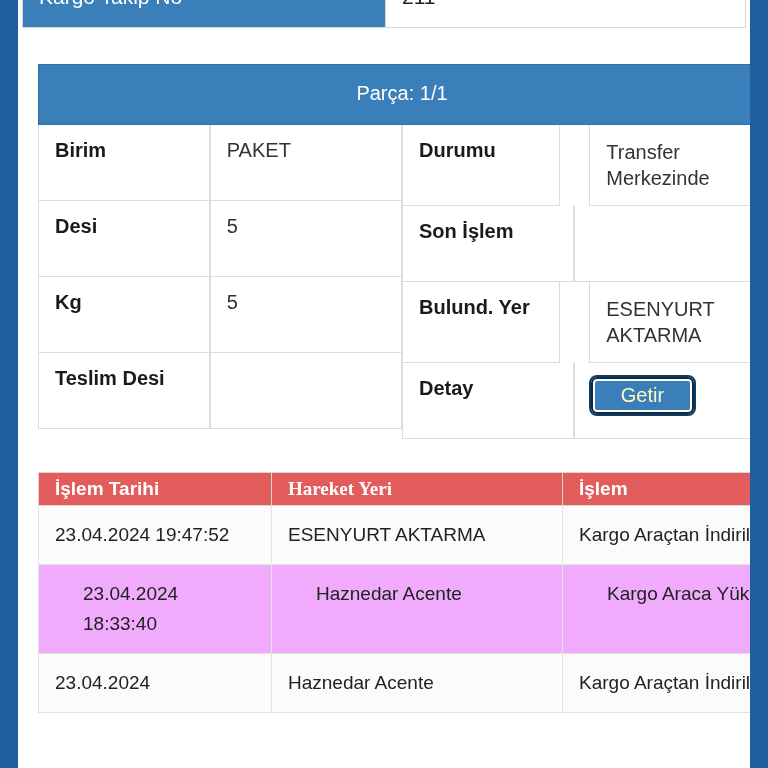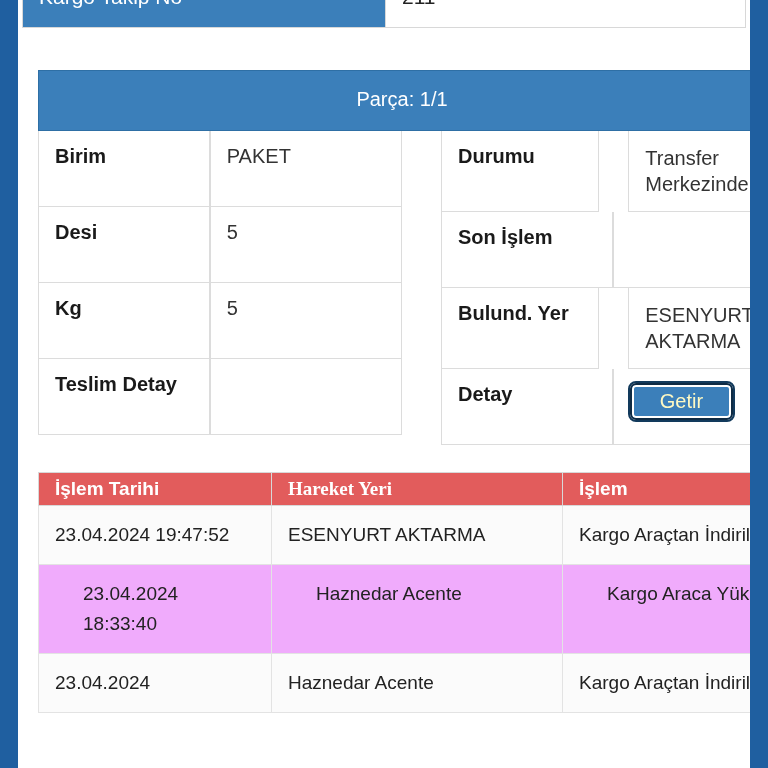--- a/index.html
+++ b/index.html
@@ -55,39 +55,38 @@
     padding: 14px 16px 18px 16px;
     box-sizing: border-box;
     border: 1px solid #d8d8d8;
     border-left: none;
     letter-spacing: 0px;
   }
 
   
   .parca-panel {
     position: absolute;
-    top: 70px;
+    top: 64px;
     left: 20px;
     width: 728px;
   }
   .parca-header {
     background: #3b7fba;
     color: #ffffff;
     font-size: 20px;
     text-align: center;
     padding: 17px 0 19px 0;
     border: 1px solid #2e6fa5;
     box-sizing: border-box;
     width: 728px;
   }
   .parca-body {
     display: flex;
     width: 728px;
     box-sizing: border-box;
-    gap: 39px;
   }
   .col {
     box-sizing: border-box;
   }
   .col-left {
     width: 364px;
   }
   .col-right {
     width: 364px;
   }
@@ -191,21 +190,21 @@
           </div>
           <div class="rowcell">
             <div class="cell label">Desi</div>
             <div class="cell value">5</div>
           </div>
           <div class="rowcell">
             <div class="cell label">Kg</div>
             <div class="cell value">5</div>
           </div>
           <div class="rowcell">
-            <div class="cell label">Teslim Detay</div>
+            <div class="cell label">Teslim Desi</div>
             <div class="cell value"></div>
           </div>
         </div>
 
         <div class="col col-right">
           <div class="rowcell">
             <div class="cell label cell-right-label">Durumu</div>
             <div class="cell value lined">Transfer Merkezinde</div>
           </div>
           <div class="rowcell">

